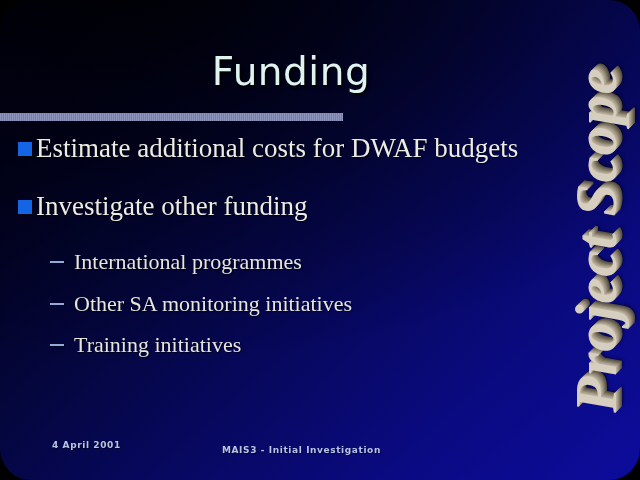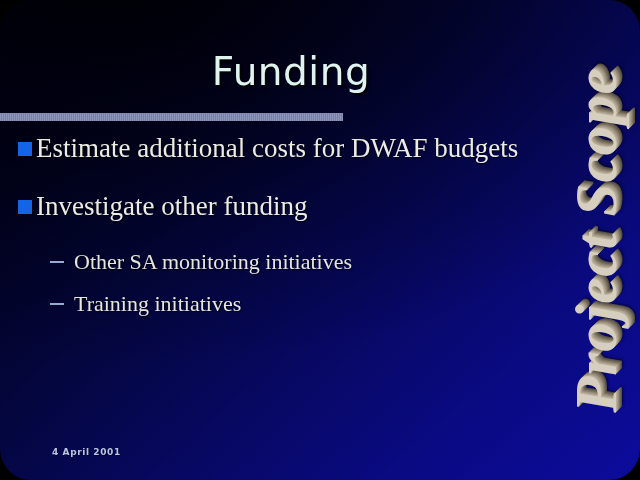--- a/index.html
+++ b/index.html
@@ -132,21 +132,21 @@
        3px  3px 0 #948a78,
        4px  4px 0 #807664,
        5px  5px 0 #6b6254,
        6px  6px 0 #564f44,
        7px  7px 3px rgba(0,0,0,0.55);
   }
 
   
   #footer {
     position:absolute;
-    left:0; bottom:8px;
+    left:0; bottom:15px;
     width:604px; height:46px;
   }
   .foot-txt {
     position:absolute;
     font-family:"DejaVu Sans", sans-serif;
     font-size:9px;
     font-weight:700;
     letter-spacing:0.6px;
     color:#b8c4e4;
     text-shadow: 1px 1px 0 rgba(0,0,0,0.45);
@@ -173,20 +173,21 @@
       <span class="l1-text">Estimate additional costs for DWAF budgets</span>
     </div>
 
     <div class="l1 gap-top">
       <span class="sq"></span>
       <span class="l1-text">Investigate other funding</span>
     </div>
 
     <div class="l2 gap-top">
       <span class="dash"></span>
+      <span class="l2-text">International programmes</span>
     </div>
 
     <div class="l2">
       <span class="dash"></span>
       <span class="l2-text">Other SA monitoring initiatives</span>
     </div>
 
     <div class="l2">
       <span class="dash"></span>
       <span class="l2-text">Training initiatives</span>
@@ -194,16 +195,17 @@
 
   </div>
 
   <div id="side-title-wrap">
     <div id="side-title">Project Scope</div>
   </div>
 
   <div id="footer">
     <div class="foot-txt" id="foot-date">4 April 2001</div>
     <div class="foot-txt" id="foot-center">
+      <div>MAIS3 - Initial Investigation</div>
     </div>
   </div>
 
 </div>
 
 </body></html>

